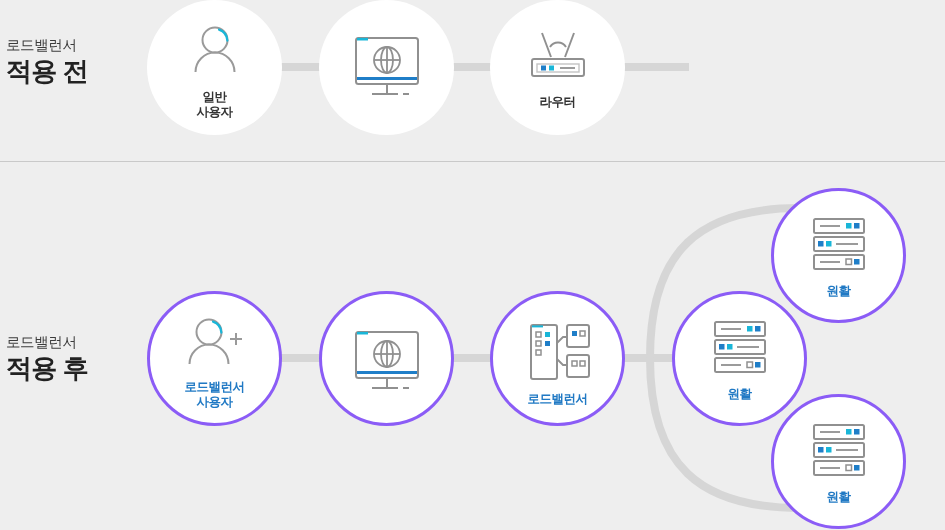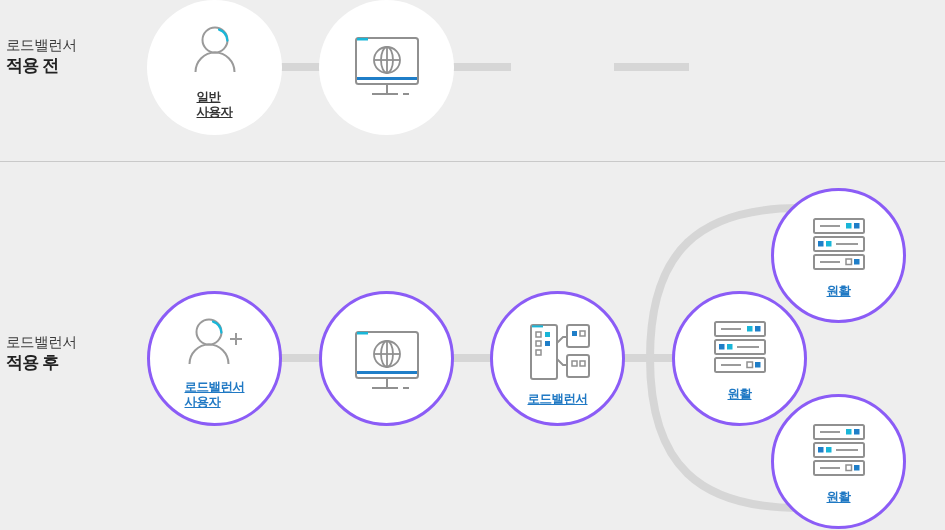--- a/index.html
+++ b/index.html
@@ -13,41 +13,41 @@
 
   
   .divider{
     position:absolute;left:0;top:161px;width:945px;height:1px;
     background:#c9c9c9;
   }
 
   
   .caption{position:absolute;left:6px;color:#3a3a3a;line-height:1.28;}
   .caption .cap-sm{font-size:14.5px;font-weight:400;letter-spacing:-.4px;color:#3b3b3b;}
-  .caption .cap-lg{font-size:17px;font-weight:700;letter-spacing:-.8px;color:#222;}
+  .caption .cap-lg{font-size:26px;font-weight:700;letter-spacing:-.8px;color:#222;}
   #cap-before{top:36px;}
   #cap-after{top:333px;}
 
   
   .bar{position:absolute;background:#d6d6d6;height:8px;border-radius:0;}
 
   
   .fan{position:absolute;left:0;top:0;width:945px;height:530px;pointer-events:none;}
 
   
   .node{
     position:absolute;width:135px;height:135px;border-radius:50%;
     background:#ffffff;box-sizing:border-box;
     display:flex;flex-direction:column;align-items:center;justify-content:flex-start;
   }
   .node.ring{border:3px solid #8b5cf6;}
   .node .art{position:relative;width:100%;display:flex;align-items:center;justify-content:center;}
   .node .lbl{
-    text-align:left;font-size:12.5px;font-weight:700;line-height:1.22;
-    letter-spacing:-.5px;white-space:pre-line;text-decoration:underline;
+    text-align:center;font-size:12.5px;font-weight:700;line-height:1.22;
+    letter-spacing:-.5px;white-space:pre-line;
   }
   .lbl.dark{color:#333;}
   .lbl.blue{color:#2079c4;}
   .lbl.orange{color:#e8922e;}
 
   
   .n-user  .art{height:62px;margin-top:22px;}
   .n-user  .lbl{margin-top:6px;}
   .n-mon   .art{height:78px;margin-top:28px;}
   .n-rtr   .art{height:58px;margin-top:28px;}
@@ -102,20 +102,35 @@
         <line x1="39" y1="15" x2="39" y2="41" stroke="#909090" stroke-width="1.8"></line>
         <line x1="9" y1="46.5" x2="69" y2="46.5" stroke="#1f7ec8" stroke-width="3.2"></line>
         <line x1="39" y1="52" x2="39" y2="62" stroke="#909090" stroke-width="2"></line>
         <line x1="24" y1="62" x2="50" y2="62" stroke="#909090" stroke-width="2"></line>
         <line x1="55" y1="62" x2="61" y2="62" stroke="#909090" stroke-width="2"></line>
       </svg>
     </div>
     <div class="lbl dark"></div>
   </div>
 
+  <div class="node n-rtr" style="left:490px;top:0px;">
+    <div class="art">
+      <svg width="72" height="56" viewBox="0 0 72 56">
+        <line x1="20" y1="4" x2="29" y2="28" stroke="#909090" stroke-width="2"></line>
+        <line x1="52" y1="4" x2="43" y2="28" stroke="#909090" stroke-width="2"></line>
+        <path d="M28 18 a9.5 9.5 0 0 1 16 0" fill="none" stroke="#909090" stroke-width="2"></path>
+        <rect x="10" y="30" width="52" height="17" rx="2" fill="none" stroke="#909090" stroke-width="2"></rect>
+        <rect x="15" y="35" width="42" height="8" fill="none" stroke="#c3c3c3" stroke-width="1.4"></rect>
+        <rect x="19" y="36.5" width="5" height="5" fill="#1f7ec8"></rect>
+        <rect x="27" y="36.5" width="5" height="5" fill="#19b6d8"></rect>
+        <line x1="38" y1="39" x2="53" y2="39" stroke="#909090" stroke-width="1.8"></line>
+      </svg>
+    </div>
+    <div class="lbl dark">라우터</div>
+  </div>
 
 
   <div class="caption" id="cap-after">
     <div class="cap-sm">로드밸런서</div>
     <div class="cap-lg">적용 후</div>
   </div>
 
   <div class="bar" style="left:278px;top:354px;width:48px;"></div>
   <div class="bar" style="left:449px;top:354px;width:48px;"></div>
   <div class="bar" style="left:620px;top:354px;width:56px;"></div>

